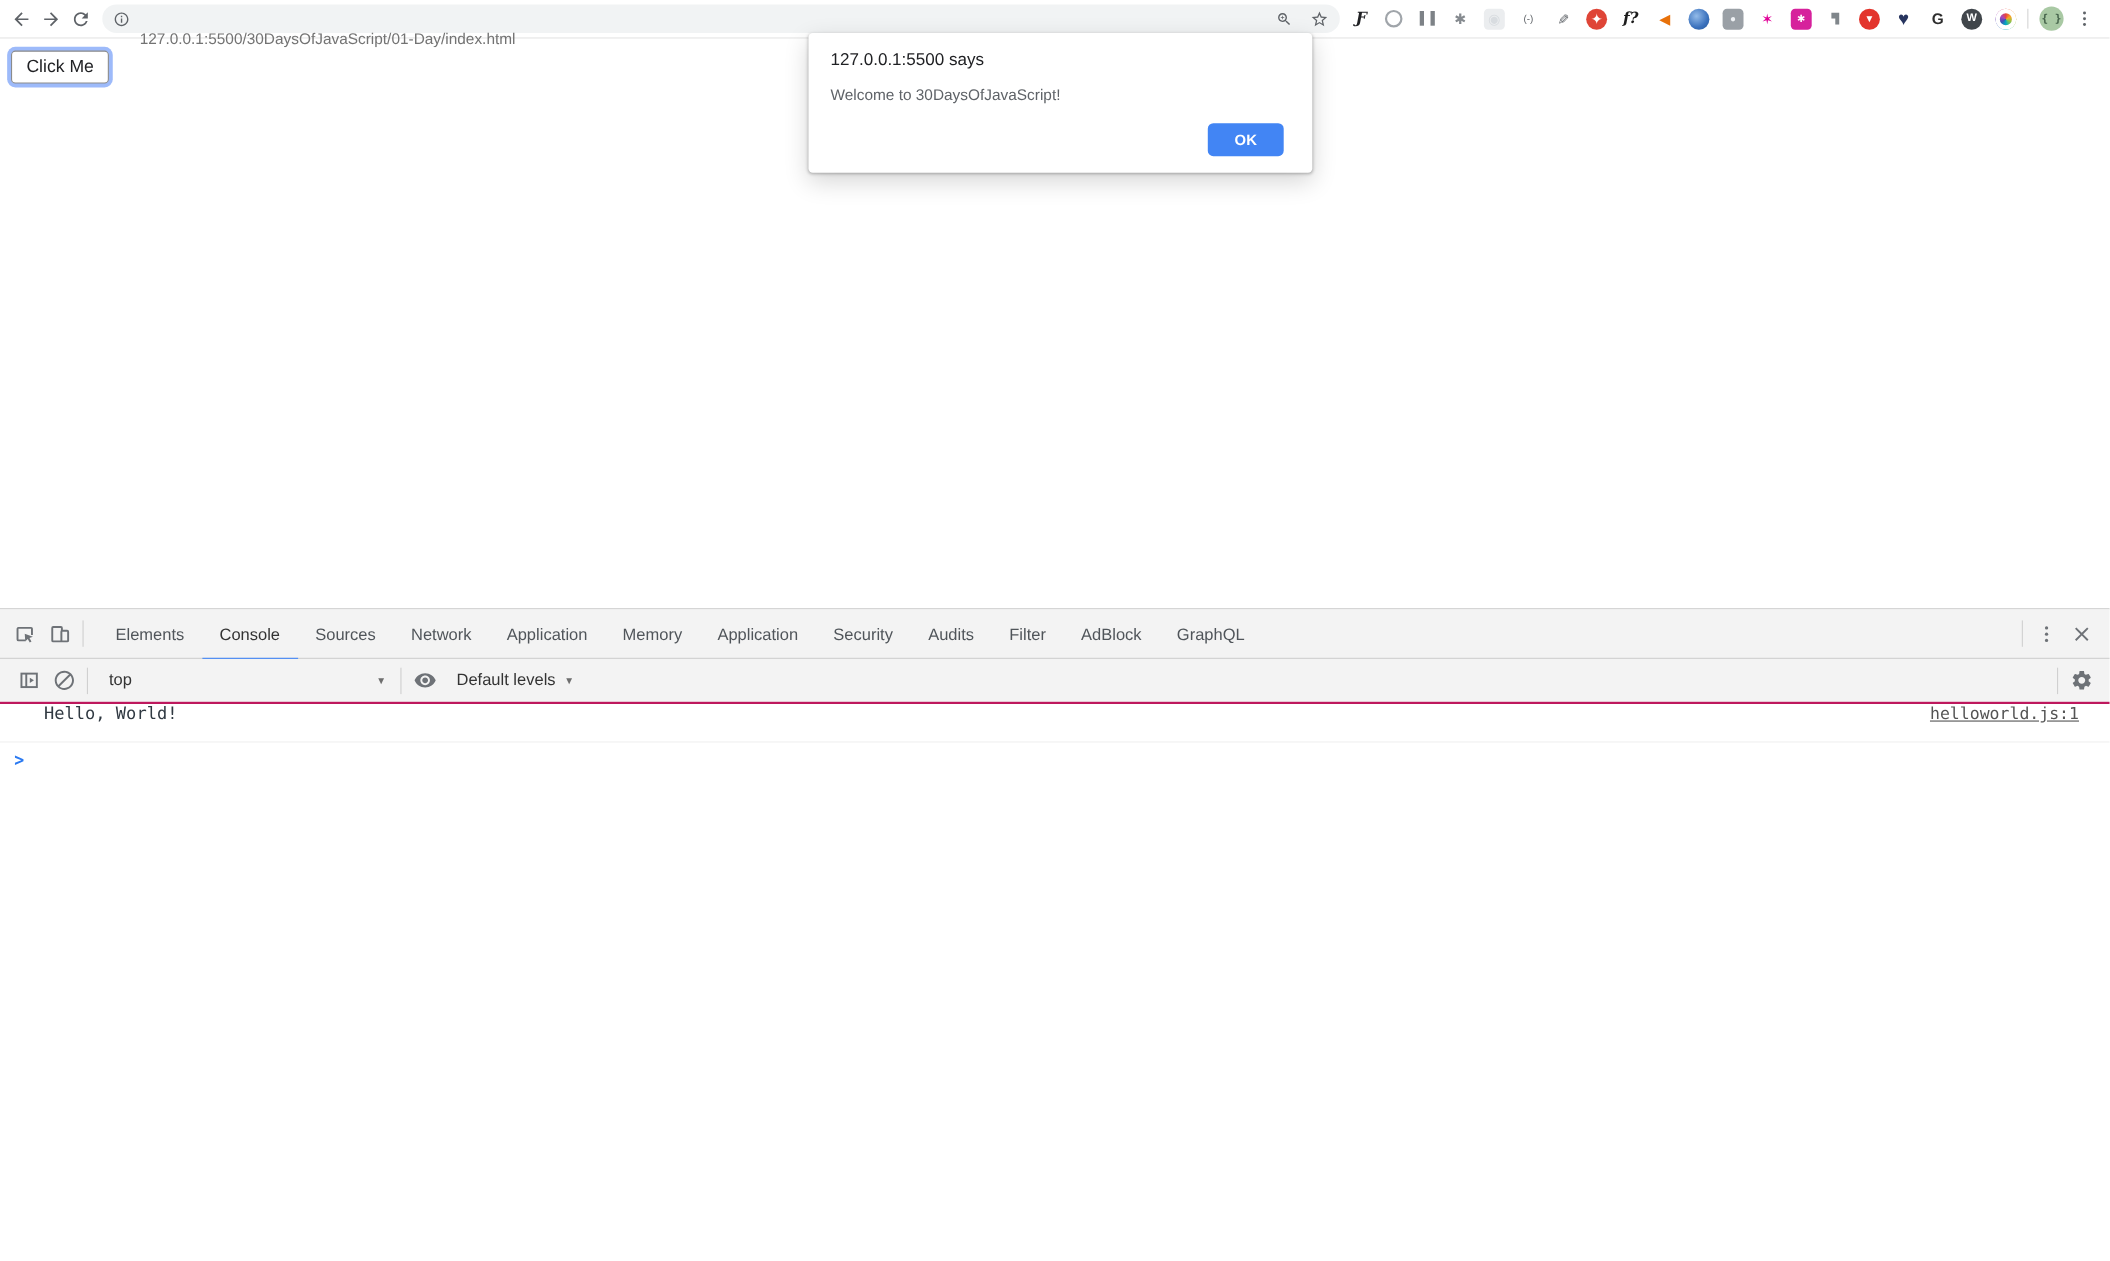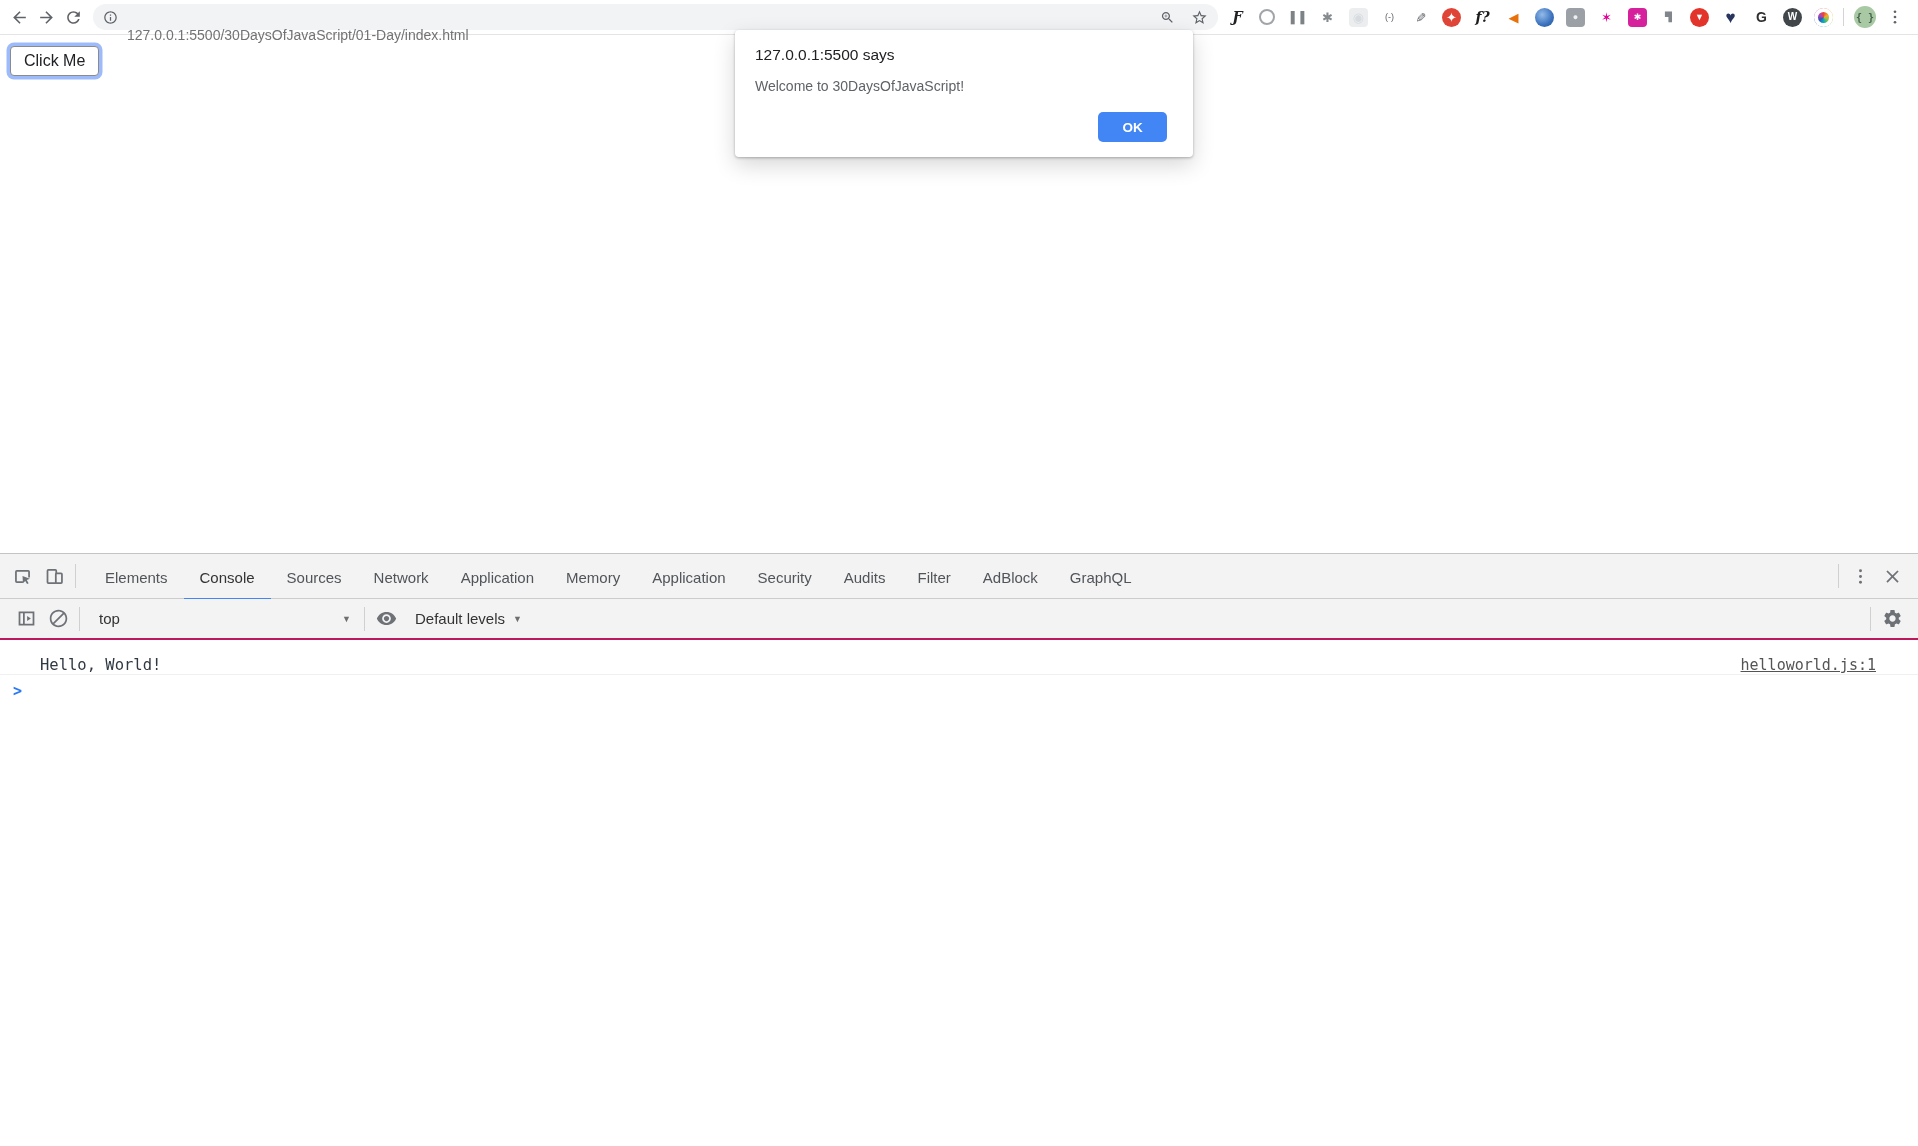--- a/index.html
+++ b/index.html
@@ -78,22 +78,22 @@
   .caret{font-size:9px;color:#6e6e6e;}
   .filter-input{width:414px;height:29px;border:none;background:#fff;border-radius:2px;
     margin-left:32px;padding:0 11px;font-size:15px;color:#202124;outline:none;flex:none;
     font-family:"Liberation Sans",sans-serif;box-sizing:border-box;}
   .filter-input::placeholder{color:#8c9096;}
   .levels-select{display:flex;align-items:center;gap:8px;font-size:15px;color:#333;
     margin-left:13px;flex:none;cursor:default;}
   .flex-spacer{flex:1;}
 
   .console-out{flex:none;}
-  .console-row{height:34px;display:flex;align-items:flex-end;justify-content:space-between;
-    padding:0 42px 0 40px;border-bottom:1px solid #f0f0f0;
+  .console-row{height:34px;display:flex;align-items:flex-start;justify-content:space-between;
+    padding:0 28px 0 40px;border-bottom:1px solid #f0f0f0;
     font-family:"DejaVu Sans Mono",monospace;font-size:15.5px;color:#303942;}
   .msg-src{color:#545454;text-decoration:underline;font-size:15px;cursor:default;}
   .prompt-row{padding:7px 0 0 13px;display:flex;align-items:center;}
   .chev{font-family:"DejaVu Sans Mono",monospace;font-weight:bold;color:#2b7af1;
     font-size:15px;transform:scaleY(1.1);}
 </style>
 </head>
 <body>
 
 <div id="app">

